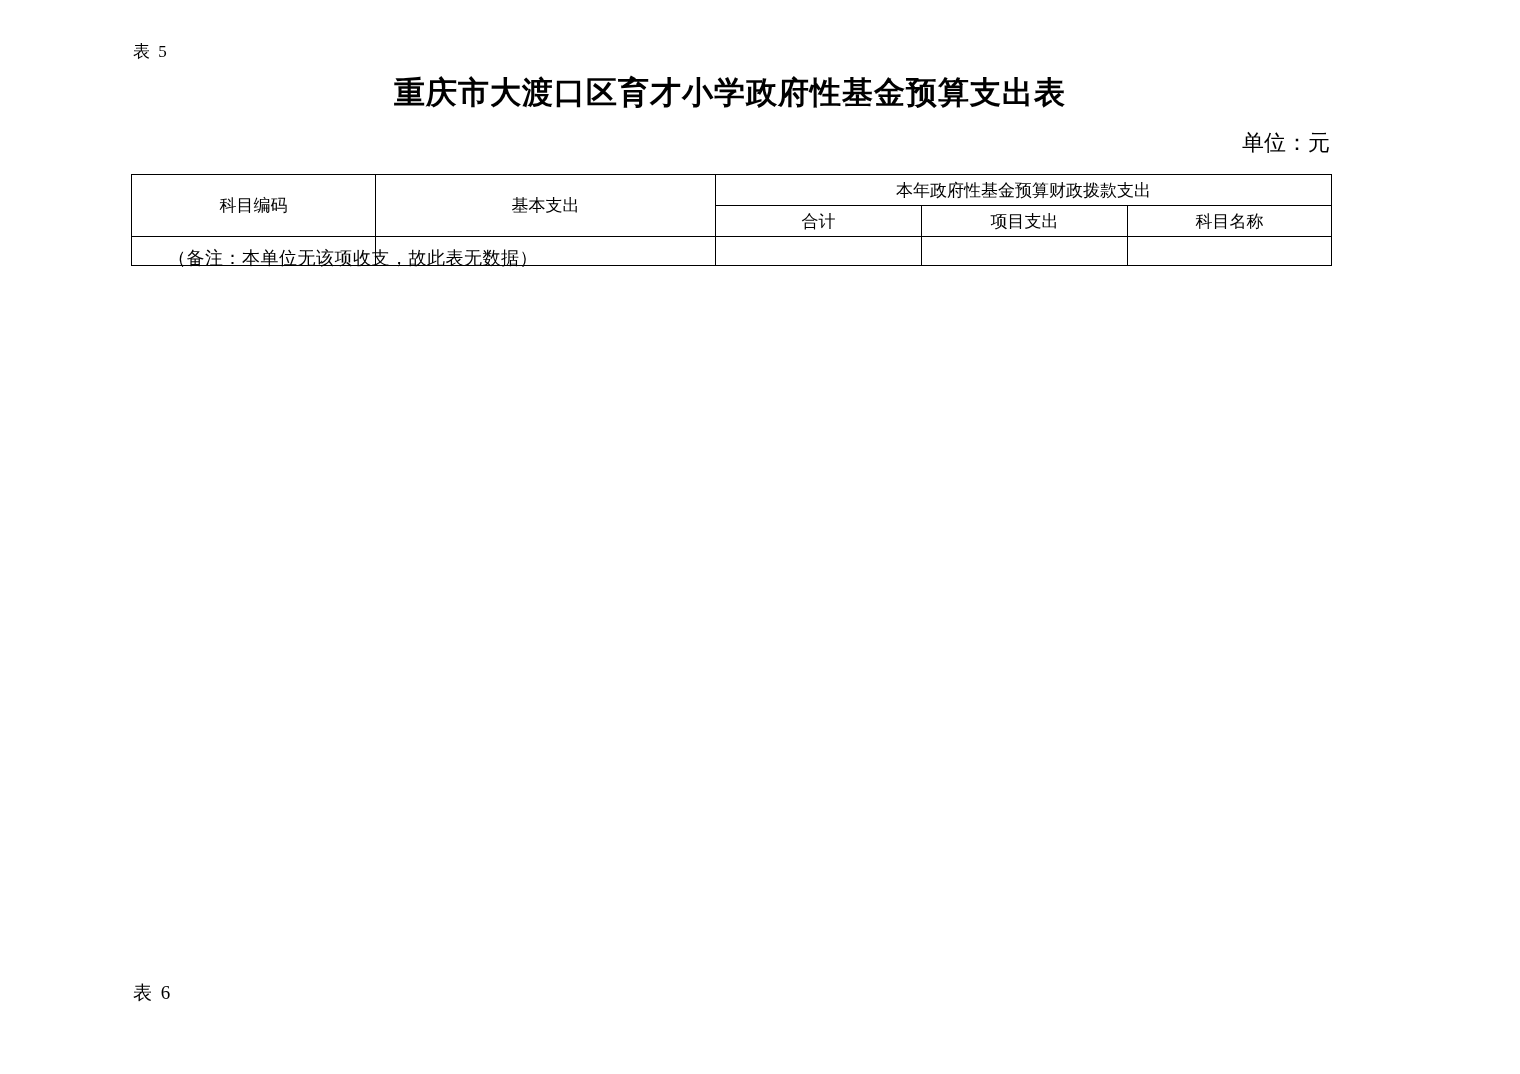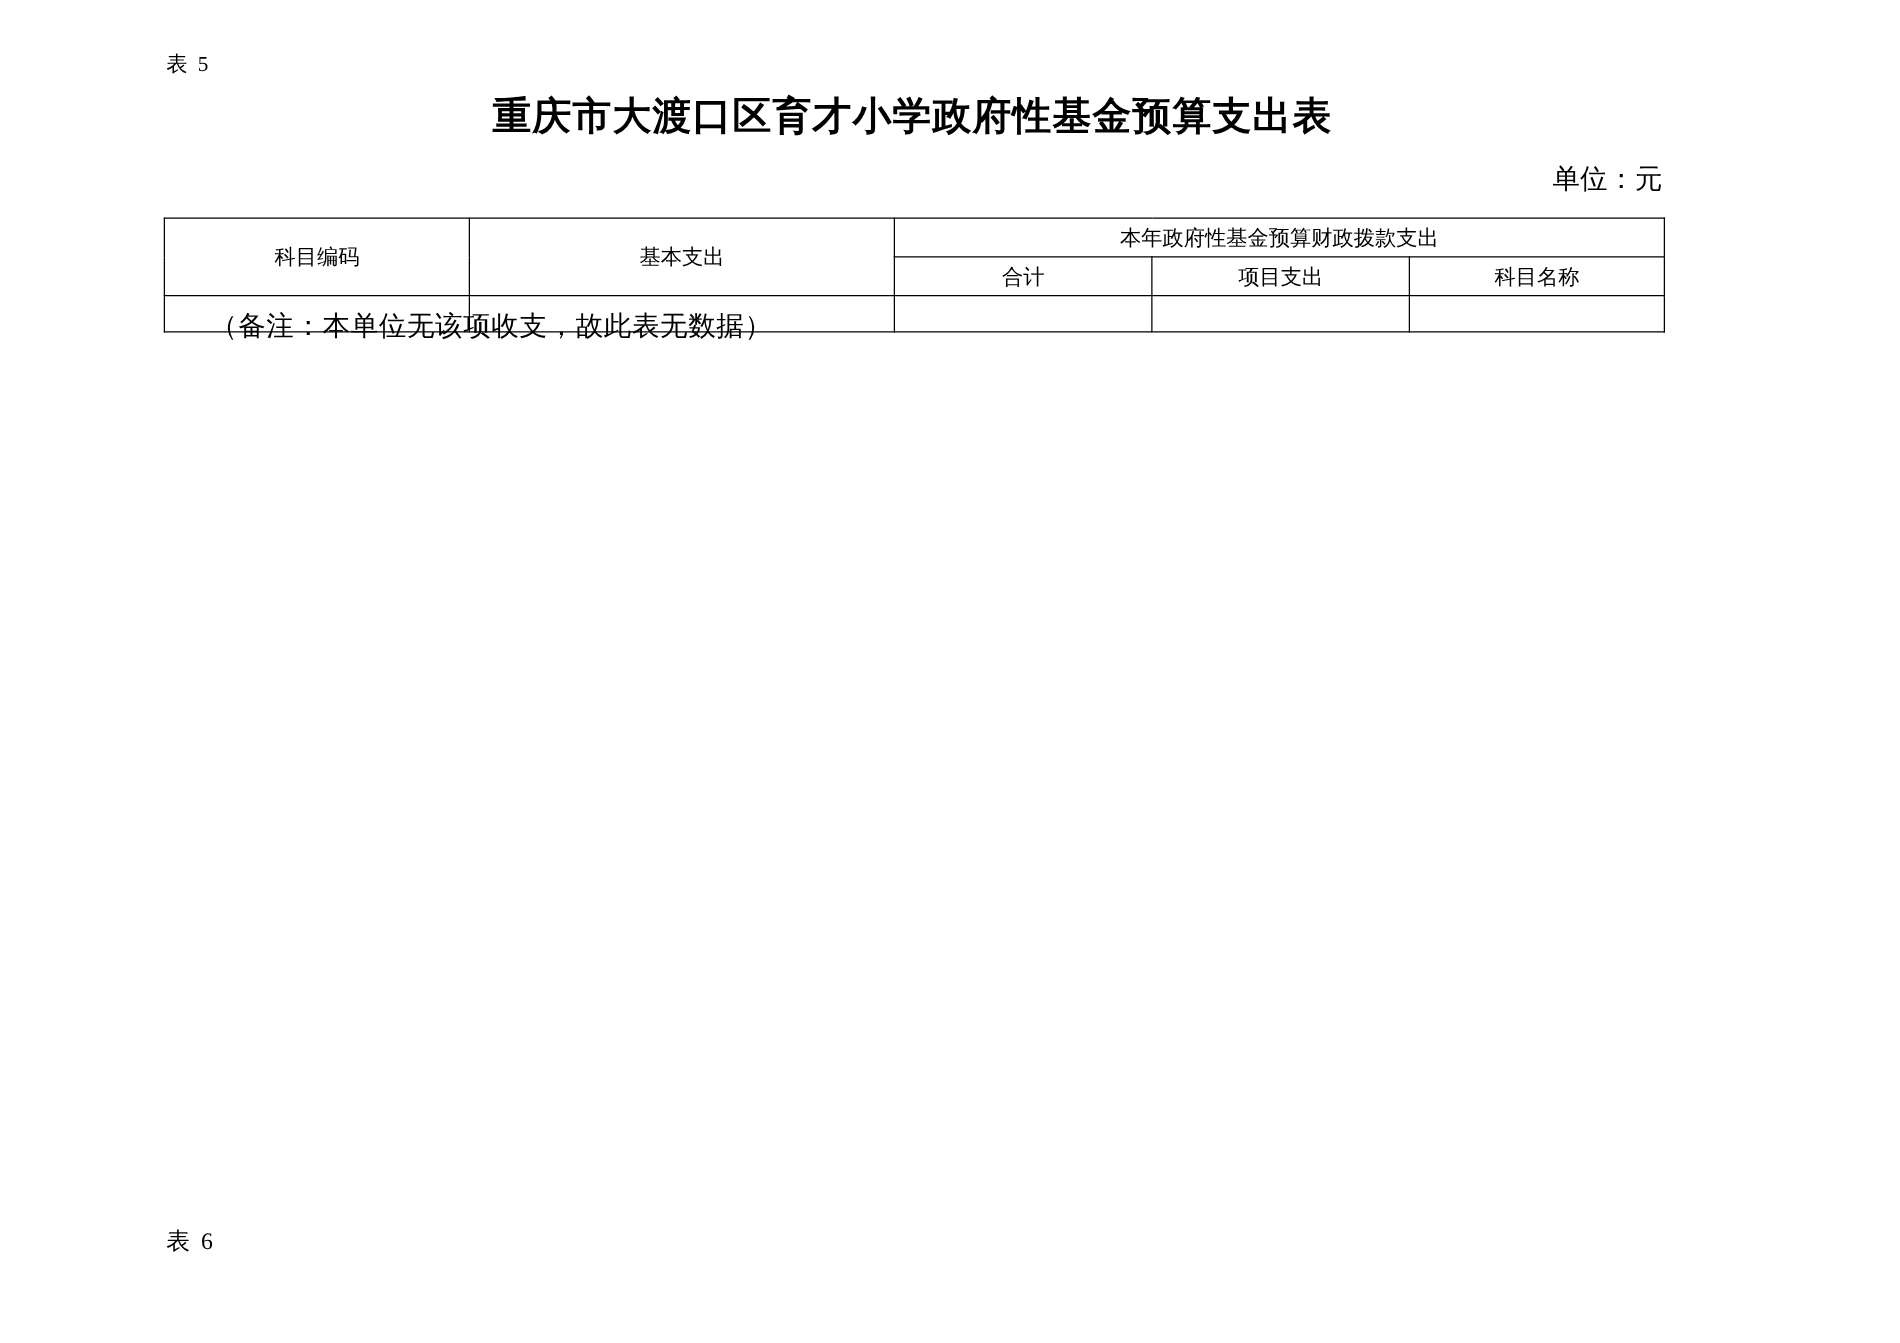--- a/index.html
+++ b/index.html
@@ -78,21 +78,21 @@
   .col-total { width: 206px; }
   .col-basic { width: 206px; }
   .col-project { width: 204px; }
   .group-head {
     font-size: 16px;
   }
   .note {
     position: absolute;
     left: 168px;
     top: 246px;
-    font-size: 22px;
+    font-size: 18px;
     letter-spacing: 0.5px;
   }
   .bottom-label {
     position: absolute;
     left: 133px;
     top: 980px;
     font-size: 19px;
     letter-spacing: 2px;
   }
 </style>

